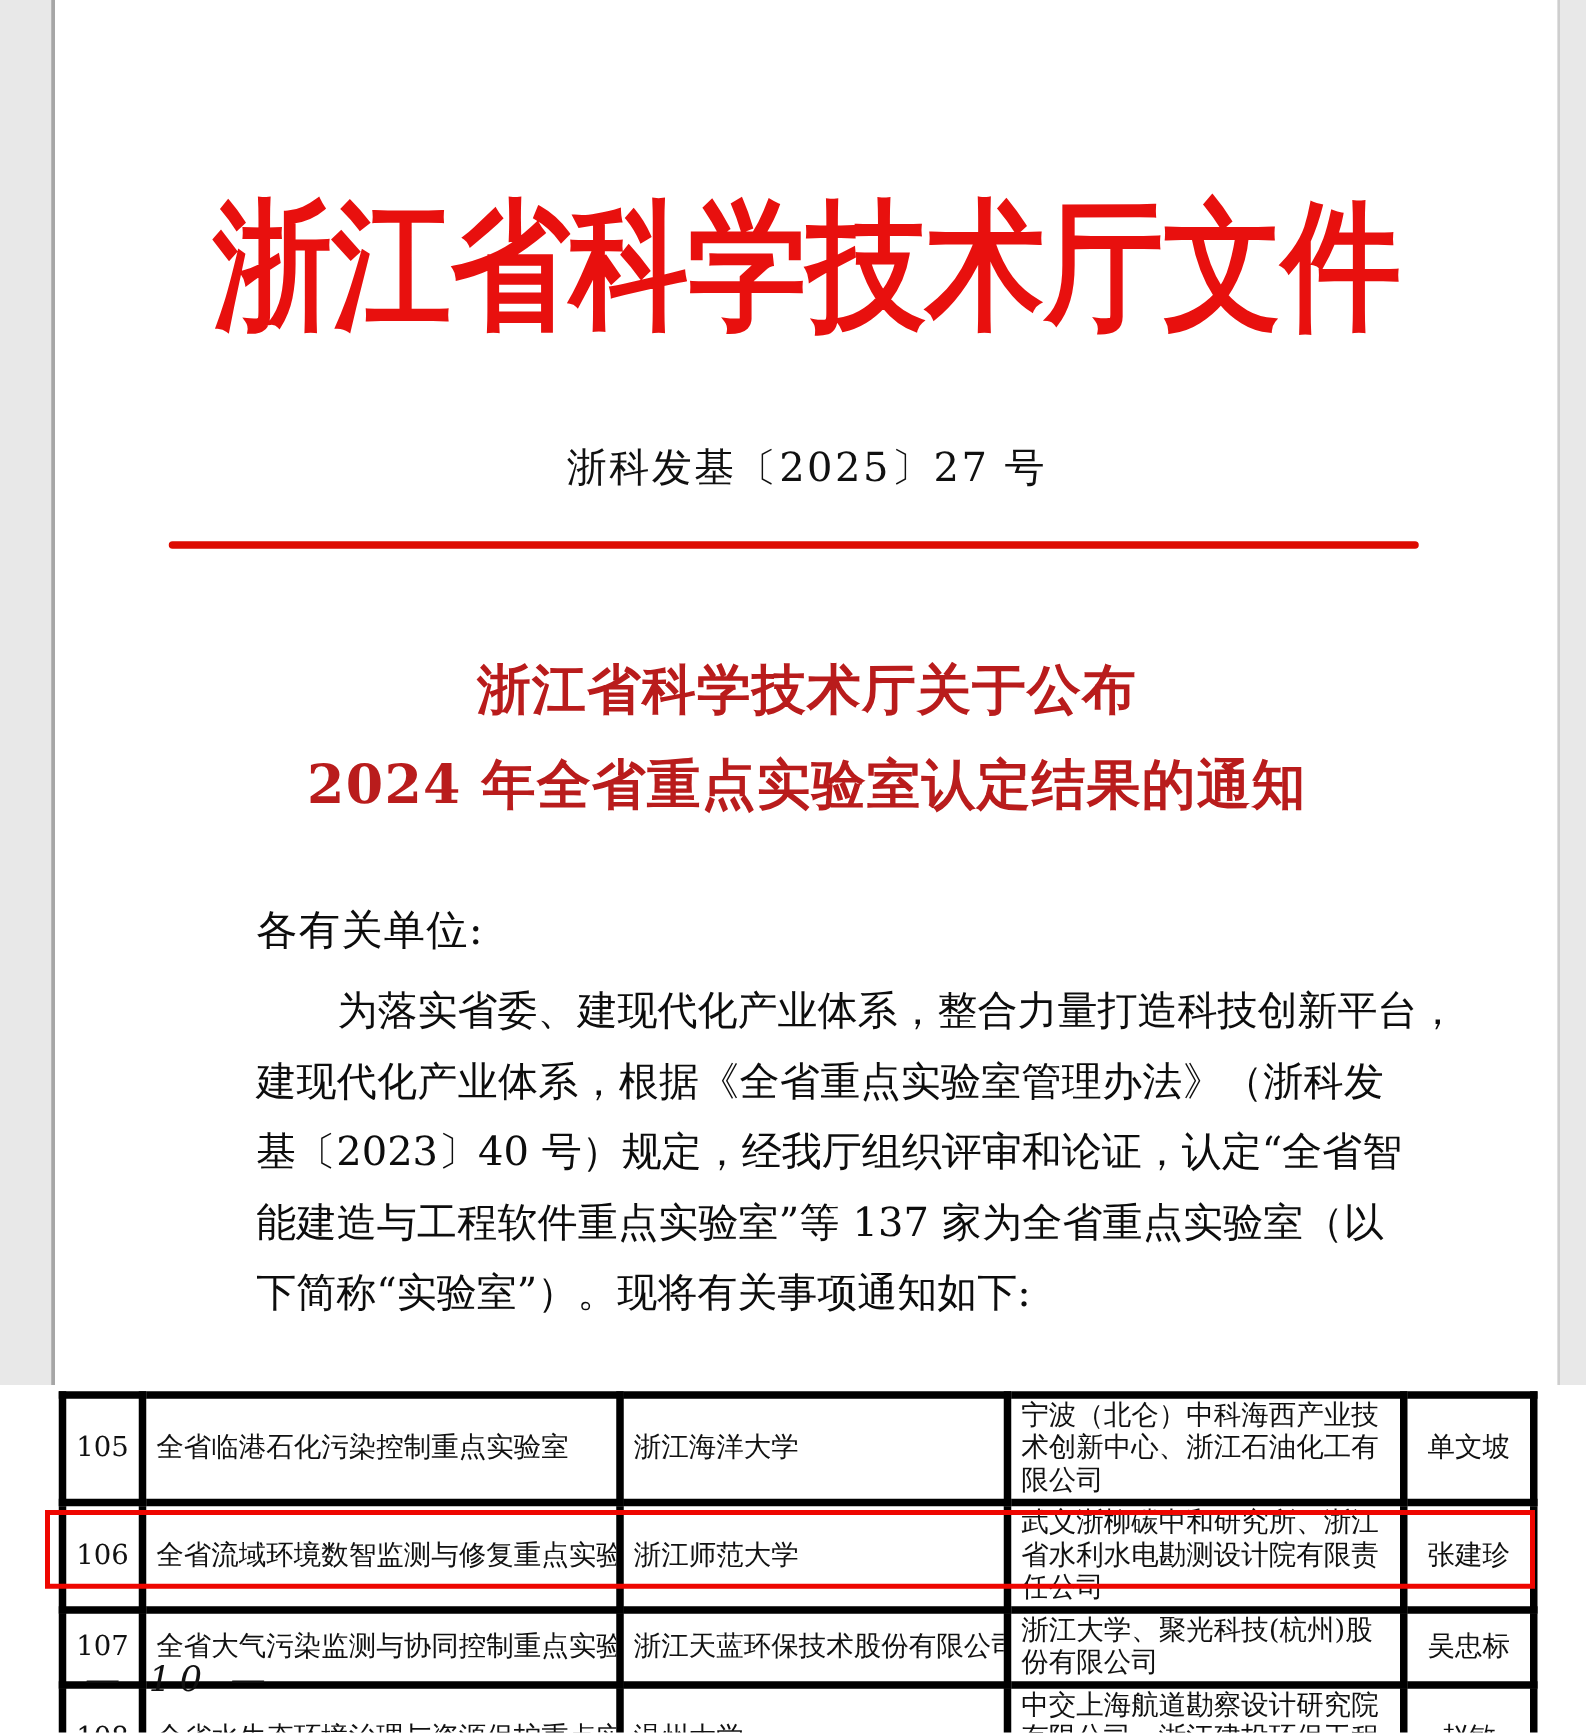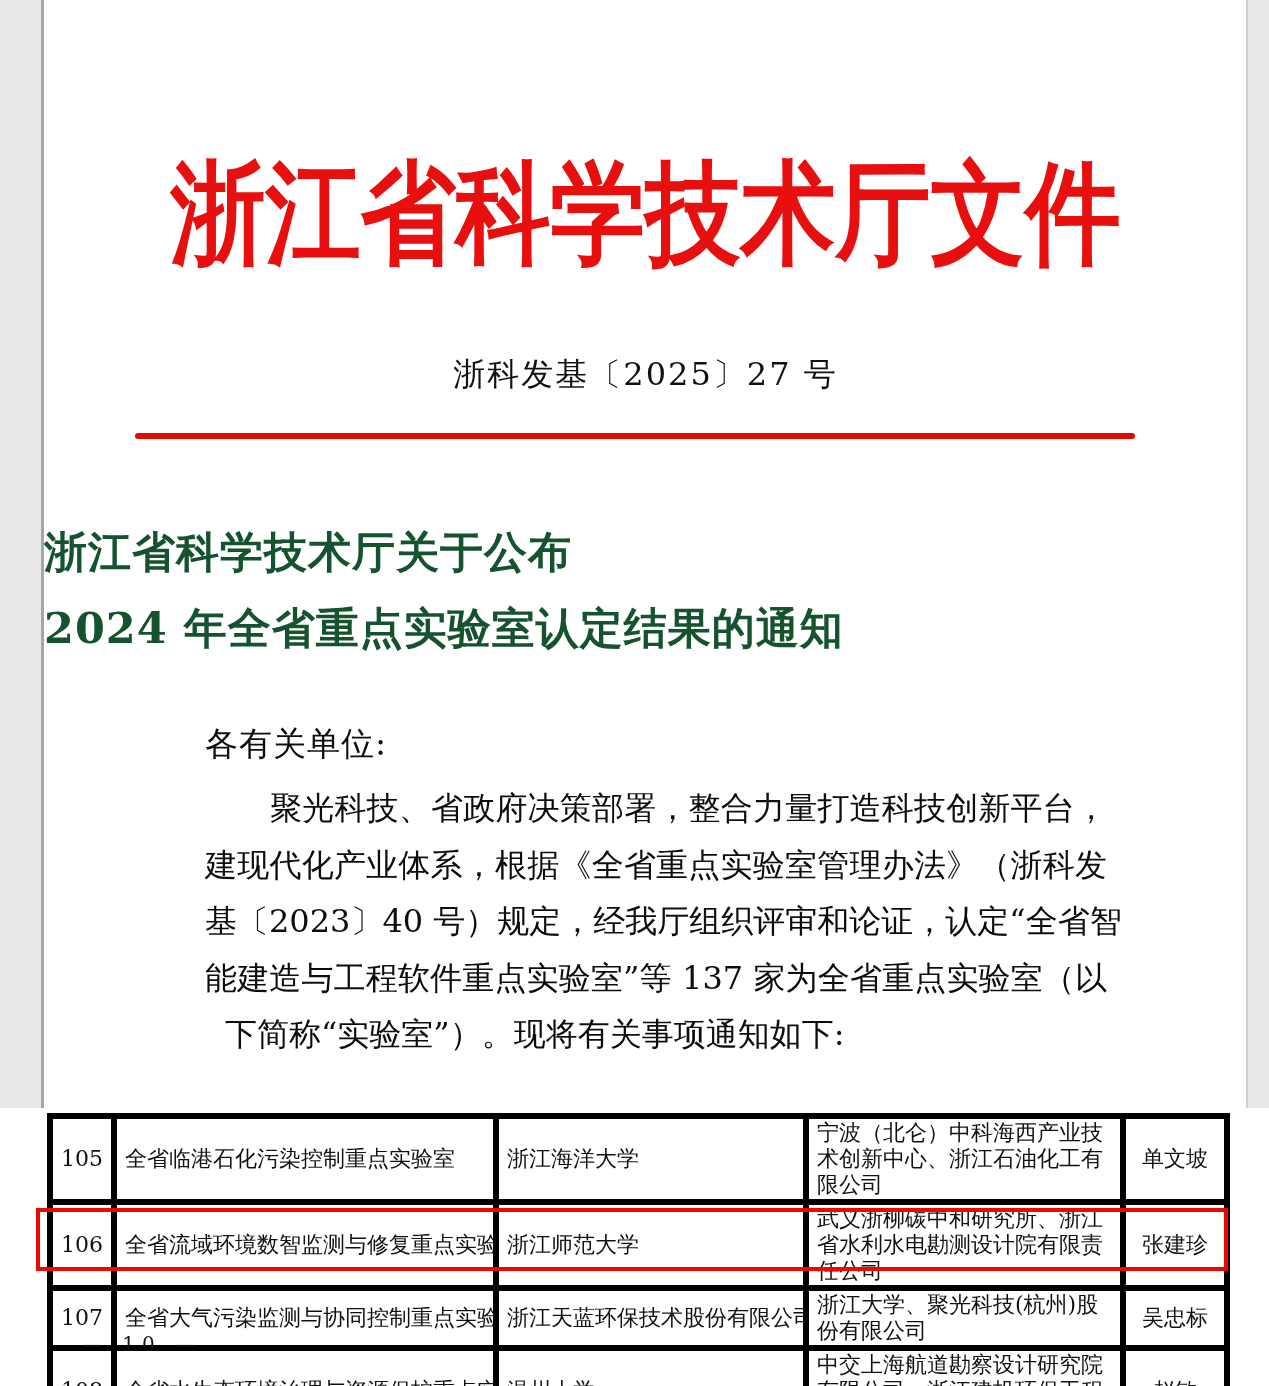--- a/index.html
+++ b/index.html
@@ -25,41 +25,41 @@
   .doc-number{
     position:absolute;left:44px;right:22px;top:352px;height:44px;line-height:44px;
     text-align:center;font-size:32px;letter-spacing:2px;color:#111;
   }
   
   .red-rule{position:absolute;left:135px;top:433px;width:1000px;height:6px;border-radius:3px;}
 
   
   .notice-line{
     position:absolute;left:44px;right:22px;height:56px;line-height:56px;
-    text-align:left;font-size:43px;font-weight:bold;color:#14532d;letter-spacing:1px;
+    text-align:center;font-size:43px;font-weight:bold;color:#b91c1c;letter-spacing:1px;
     white-space:nowrap;
   }
   .notice-line-1{top:524px;}
   .notice-line-2{top:600px;}
 
   
   .salutation{
     position:absolute;left:205px;top:722px;height:44px;line-height:44px;
     font-size:33px;color:#0d0d0d;letter-spacing:1px;
   }
   .body-paragraph{
     position:absolute;left:205px;top:780px;width:902px;
     font-size:32px;color:#0d0d0d;
   }
   .body-line{
     height:56.5px;line-height:56.5px;white-space:nowrap;
     text-align:justify;text-align-last:justify;text-justify:inter-character;
   }
   .body-line.indent{text-indent:65px;}
-  .body-line.last{text-align-last:left;white-space:normal;margin-left:20px;}
+  .body-line.last{text-align-last:left;white-space:normal;}
 
   
   .table-strip{position:absolute;left:0;top:1108px;width:1269px;height:278px;background:#ffffff;}
   table.results{
     position:absolute;left:47px;top:5px;width:1177px;
     border-collapse:collapse;table-layout:fixed;
     font-size:22px;color:#111;
   }
   table.results td{
     border:6px solid #000000;height:50px;vertical-align:middle;
@@ -72,43 +72,43 @@
   td.c-director{text-align:center;padding:1px 4px;}
 
   
   .row-highlight{
     position:absolute;left:36px;top:1208px;width:1192px;height:63px;
     border:4px solid #ee0600;box-sizing:border-box;pointer-events:none;
   }
 
   
   .page-number{
-    position:absolute;left:82px;top:1326px;height:36px;line-height:36px;
-    font-size:20px;letter-spacing:7px;color:#111;
+    position:absolute;left:68px;top:1326px;height:36px;line-height:36px;
+    font-size:28px;letter-spacing:7px;color:#111;font-style:italic;
   }
 </style>
 </head>
 <body>
 
 <div class="band band-left"></div>
 <div class="band band-right"></div>
 
 <div class="red-header" style="color: rgb(232, 16, 14);">浙江省科学技术厅文件</div>
 
 <div class="doc-number">浙科发基〔2025〕27 号</div>
 
 <div class="red-rule" style="background: rgb(221, 11, 1);"></div>
 
 <div class="notice-line notice-line-1">浙江省科学技术厅关于公布</div>
 <div class="notice-line notice-line-2">2024 年全省重点实验室认定结果的通知</div>
 
 <div class="salutation">各有关单位:</div>
 
 <div class="body-paragraph">
-    <div class="body-line indent">聚光科技、省政府决策部署，整合力量打造科技创新平台，</div>
+    <div class="body-line indent">为落实省委、建现代化产业体系，整合力量打造科技创新平台，</div>
     <div class="body-line">建现代化产业体系，根据《全省重点实验室管理办法》（浙科发</div>
     <div class="body-line">基〔2023〕40 号）规定，经我厅组织评审和论证，认定“全省智</div>
     <div class="body-line">能建造与工程软件重点实验室”等 137 家为全省重点实验室（以</div>
     <div class="body-line last">下简称“实验室”）。现将有关事项通知如下:</div>
   </div>
 
 <div class="table-strip">
   <table class="results">
     <colgroup>
       <col style="width:64px">

